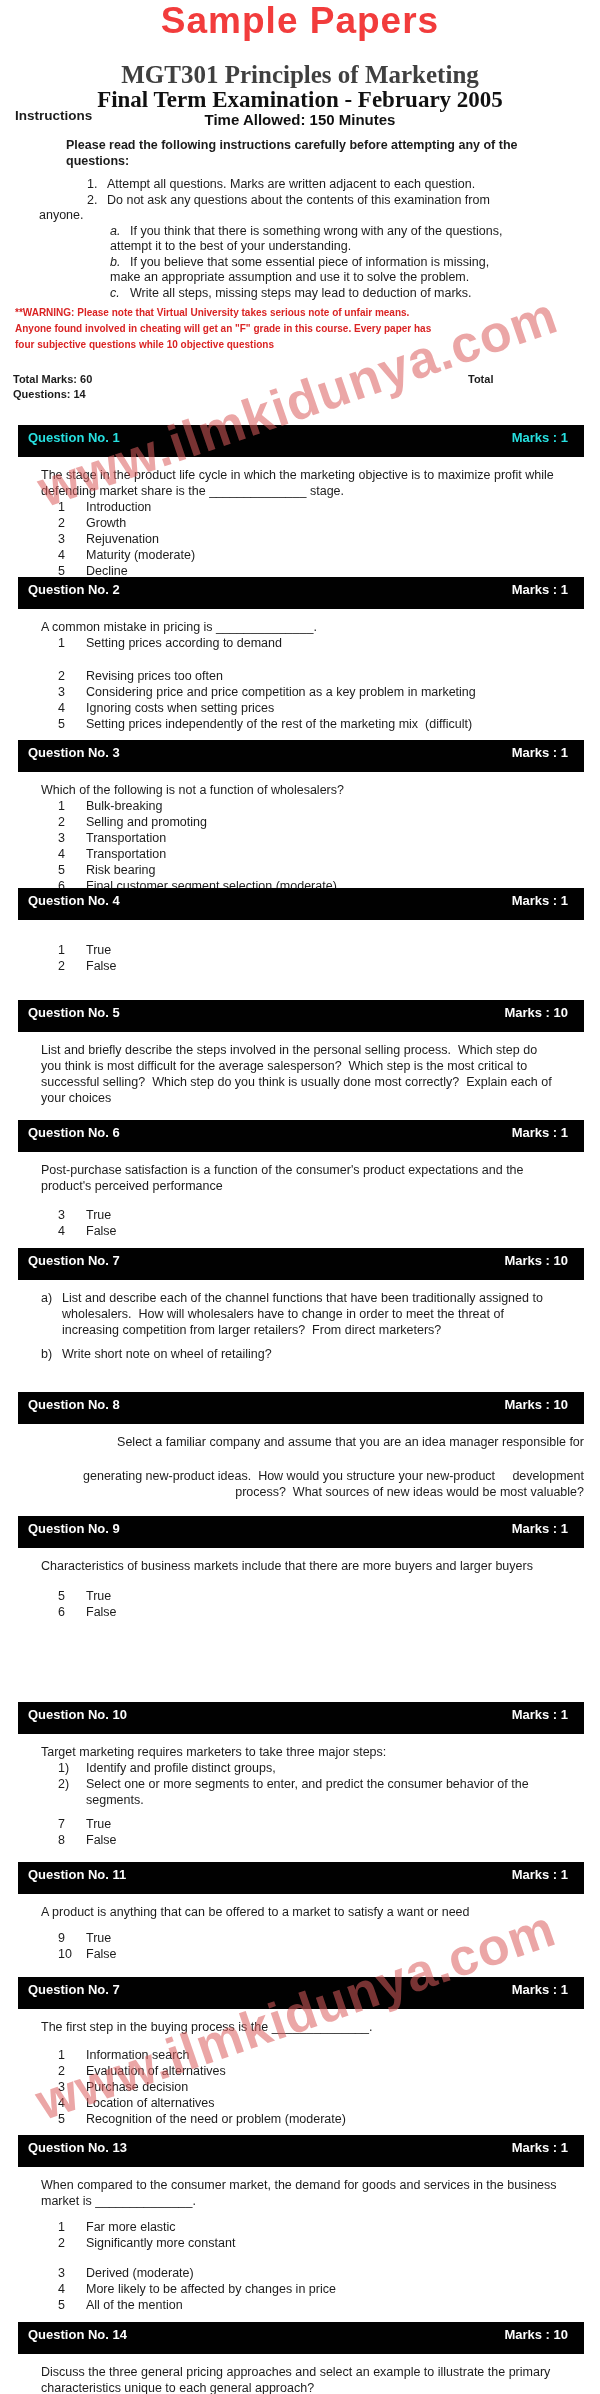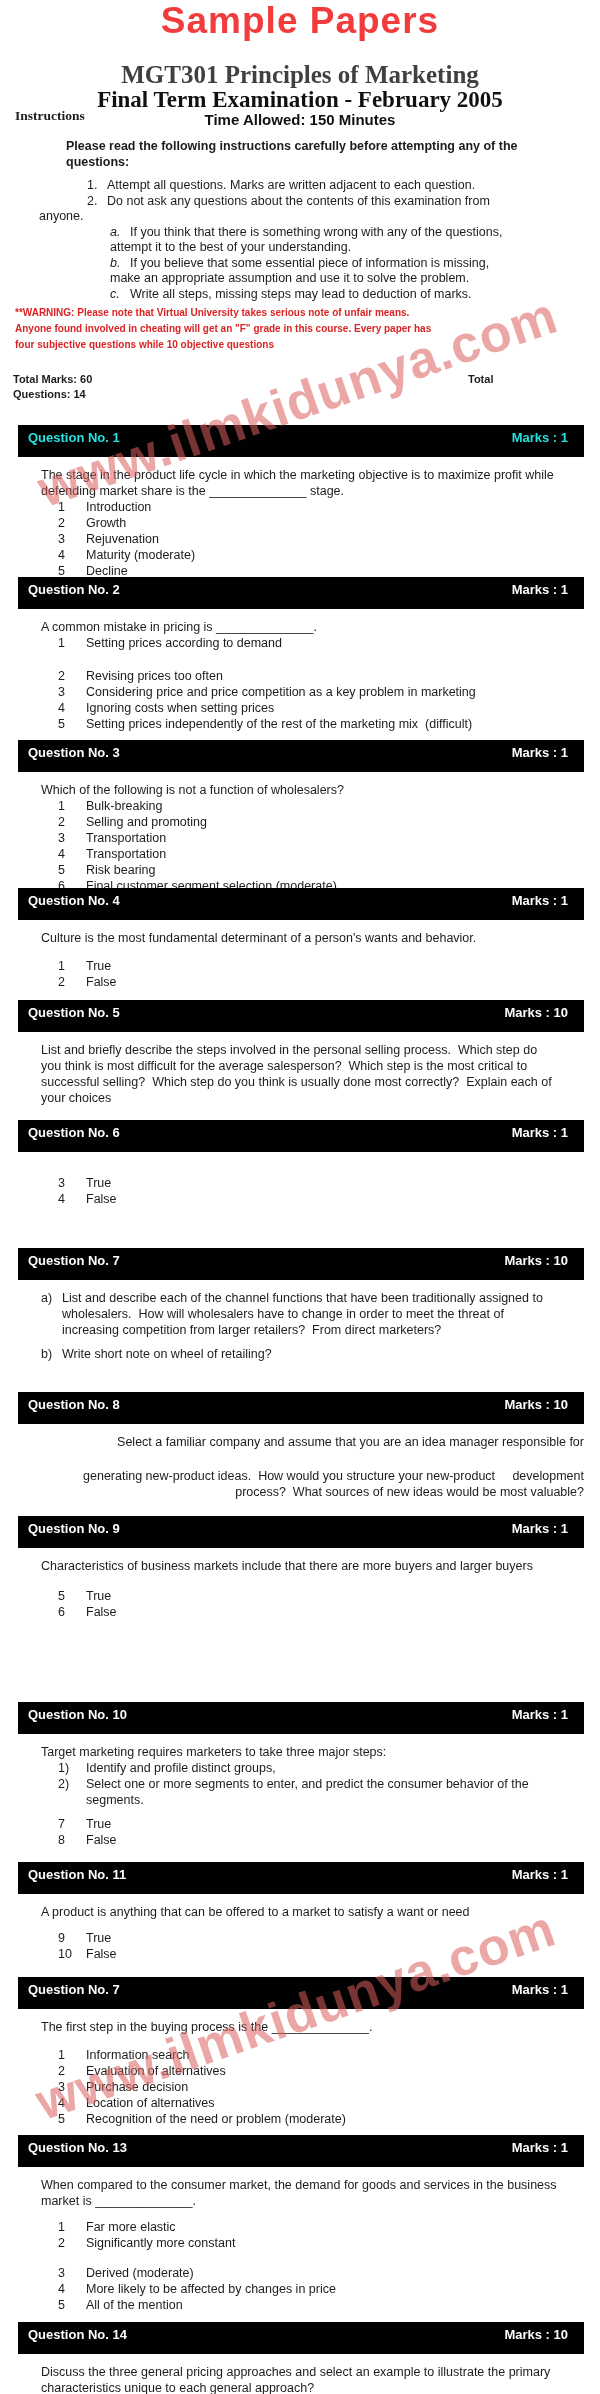--- a/index.html
+++ b/index.html
@@ -12,21 +12,21 @@
   .wm1{left:30px;top:462px;}
   .wm2{left:28px;top:2075px;}
   
   .doc-header{position:absolute;top:0;left:0;right:0;text-align:center;z-index:2;}
   .brand{font-size:37px;font-weight:bold;color:#f23c3c;line-height:40px;margin-top:1px;letter-spacing:1px;}
   .course{font-family:"Liberation Serif",serif;font-size:25px;font-weight:bold;color:#404040;line-height:27px;margin-top:20px;}
   .examline{font-family:Liberation Serif, serif;font-size:23px;font-weight:bold;color:#111;line-height:19px;margin-top:2px;}
   .timeline{font-size:15px;font-weight:bold;color:#111;line-height:17px;margin-top:2px;}
   
   .instructions{position:absolute;top:108px;left:15px;right:15px;z-index:2;}
-  .instr-heading{font-size:13.5px;font-weight:bold;font-family:Liberation Serif, serif;}
+  .instr-heading{font-size:13.5px;font-weight:bold;}
   .instr-intro{margin-top:14px;margin-left:51px;font-weight:bold;font-size:12.5px;line-height:16px;white-space:pre-wrap;}
   .instr-items{margin-top:8px;}
   .instr-line{font-size:12.5px;line-height:15.5px;display:flex;}
   .instr-line .pfx{flex:none;width:20px;}
   .instr-line .pfx.it{font-style:italic;}
   .lv-num{padding-left:72px;}
   .lv-out{padding-left:24px;}
   .lv-sub{padding-left:95px;}
   .lv-subcont{padding-left:95px;}
   
@@ -204,21 +204,20 @@
             <span class="opt-t">Final customer segment selection (moderate)</span>
           </div>
         </div>
       </section>
       <section class="question" style="top: 888px;">
         <div class="q-bar">
           <span class="q-title">Question No. 4</span>
           <span class="q-marks">Marks : 1</span>
         </div>
         <div class="q-body">
-          <div class="q-para">Culture is the most fundamental determinant of a person's wants and behavior.</div>
           <div style="height: 12px;"></div>
           <div class="opt-row">
             <span class="opt-n">1</span>
             <span class="opt-t">True</span>
           </div>
           <div class="opt-row">
             <span class="opt-n">2</span>
             <span class="opt-t">False</span>
           </div>
         </div>
@@ -234,20 +233,22 @@
 successful selling?  Which step do you think is usually done most correctly?  Explain each of
 your choices</div>
         </div>
       </section>
       <section class="question" style="top: 1120px;">
         <div class="q-bar">
           <span class="q-title">Question No. 6</span>
           <span class="q-marks">Marks : 1</span>
         </div>
         <div class="q-body">
+          <div class="q-para">Post-purchase satisfaction is a function of the consumer's product expectations and the
+product's perceived performance</div>
           <div style="height: 13px;"></div>
           <div class="opt-row">
             <span class="opt-n">3</span>
             <span class="opt-t">True</span>
           </div>
           <div class="opt-row">
             <span class="opt-n">4</span>
             <span class="opt-t">False</span>
           </div>
         </div>

